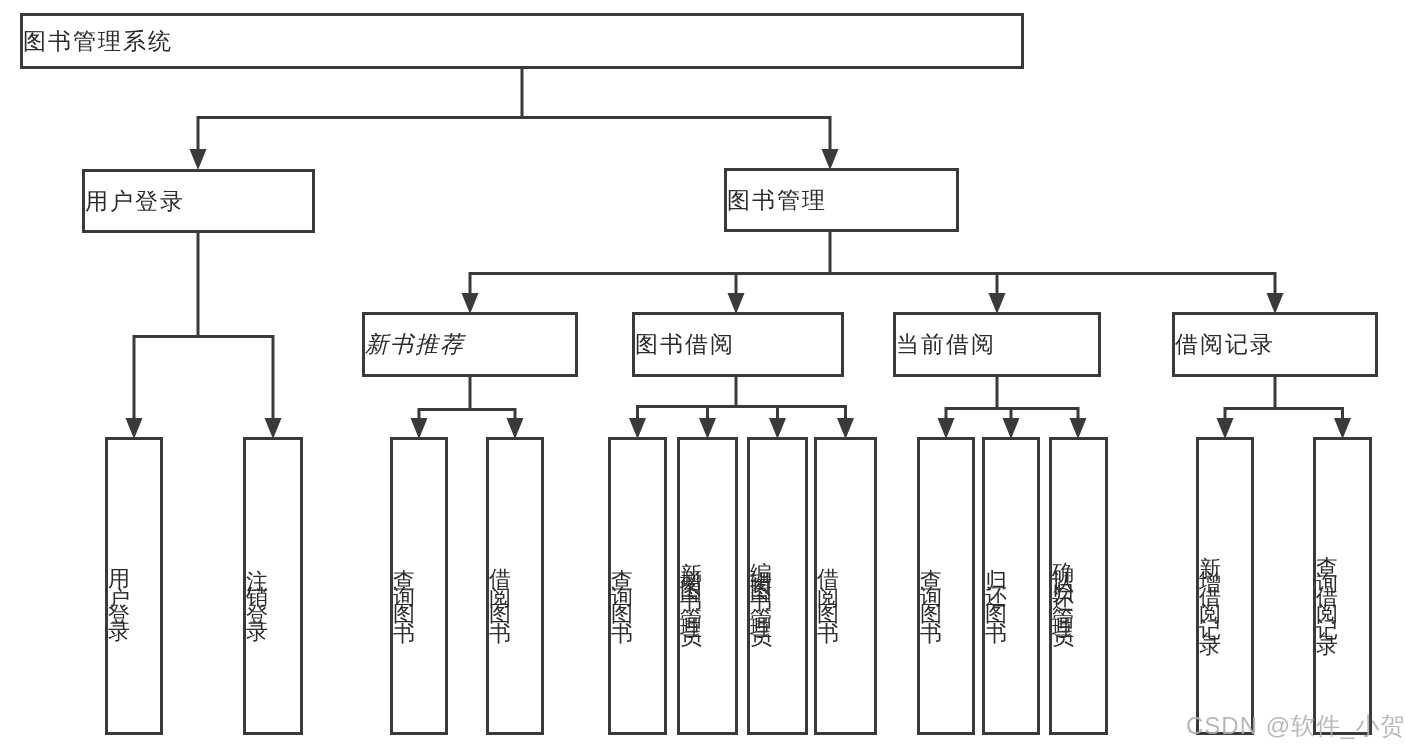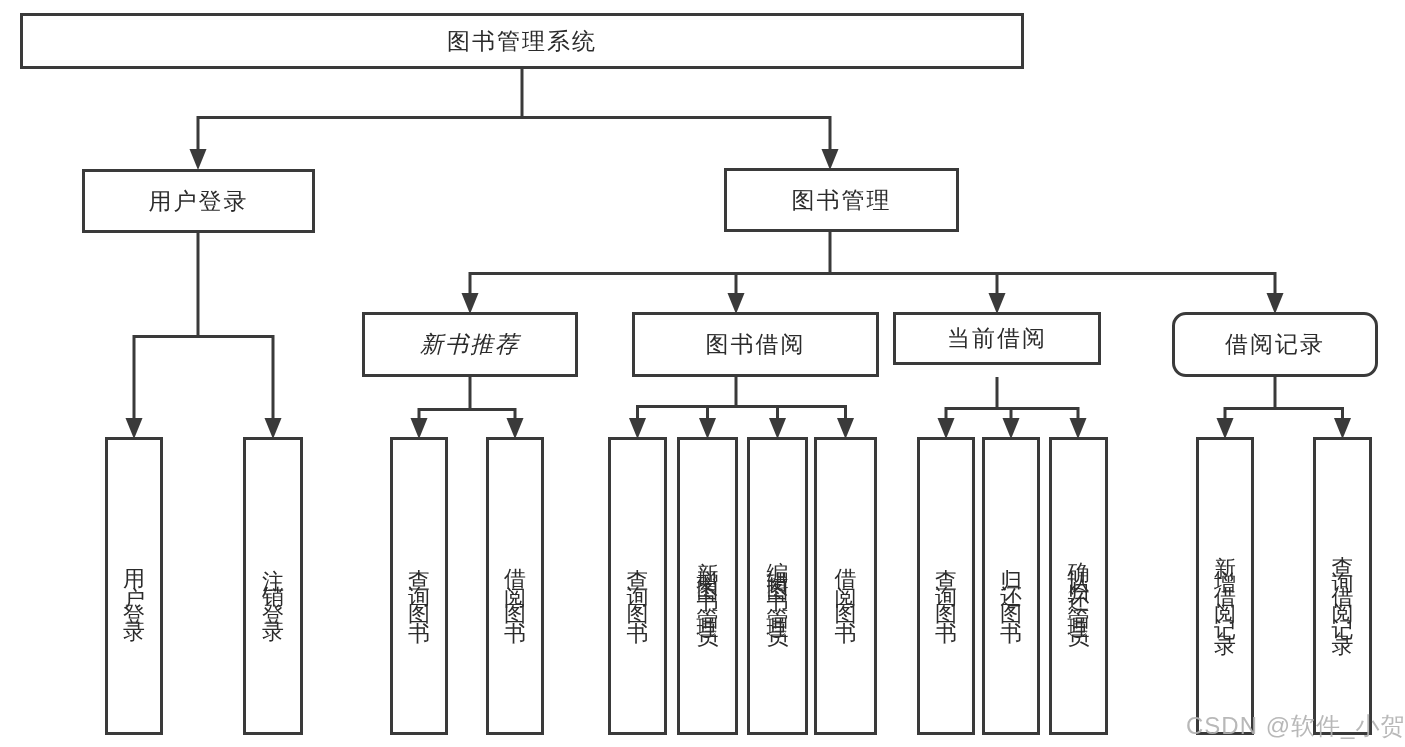--- a/index.html
+++ b/index.html
@@ -10,21 +10,20 @@
     font-family:"Liberation Sans","DejaVu Sans",sans-serif;
     overflow:hidden;
   }
   .node{
     position:absolute;
     box-sizing:border-box;
     border:3px solid #3a3a3a;
     background:#ffffff;
     display:flex;
     align-items:center;
-    justify-content:center;
     color:#2b2b2b;
   }
   .hlabel{
     font-size:23px;
     letter-spacing:2px;
     white-space:nowrap;
   }
   .leaf .vtext{
     writing-mode:vertical-rl;
     text-orientation:mixed;
@@ -112,27 +111,27 @@
   <div class="node" style="left:82px;top:169px;width:233px;height:64px;">
     <span class="hlabel">用户登录</span>
   </div>
   <div class="node" style="left:712px;top:168px;width:235px;height:64px;margin-left:12px;">
     <span class="hlabel">图书管理</span>
   </div>
 
   <div class="node" style="left:362px;top:312px;width:216px;height:65px;font-style:italic;">
     <span class="hlabel">新书推荐</span>
   </div>
-  <div class="node" style="left:632px;top:312px;width:247px;height:65px;">
+  <div class="node" style="left:632px;top:312px;width:212px;height:65px;">
     <span class="hlabel">图书借阅</span>
   </div>
-  <div class="node" style="left:893px;top:312px;width:208px;height:53px;">
+  <div class="node" style="left:893px;top:312px;width:208px;height:65px;">
     <span class="hlabel">当前借阅</span>
   </div>
-  <div class="node" style="left:1172px;top:312px;width:206px;height:65px;border-radius:14px;">
+  <div class="node" style="left:1172px;top:312px;width:206px;height:65px;">
     <span class="hlabel">借阅记录</span>
   </div>
 
   <div class="node leaf" style="left:105px;top:437px;width:58px;height:298px;">
     <span class="vtext" style="letter-spacing: 0.8em;">用户登录</span>
   </div>
   <div class="node leaf" style="left:243px;top:437px;width:60px;height:298px;">
     <span class="vtext" style="letter-spacing: 0.8em;">注销登录</span>
   </div>
 

